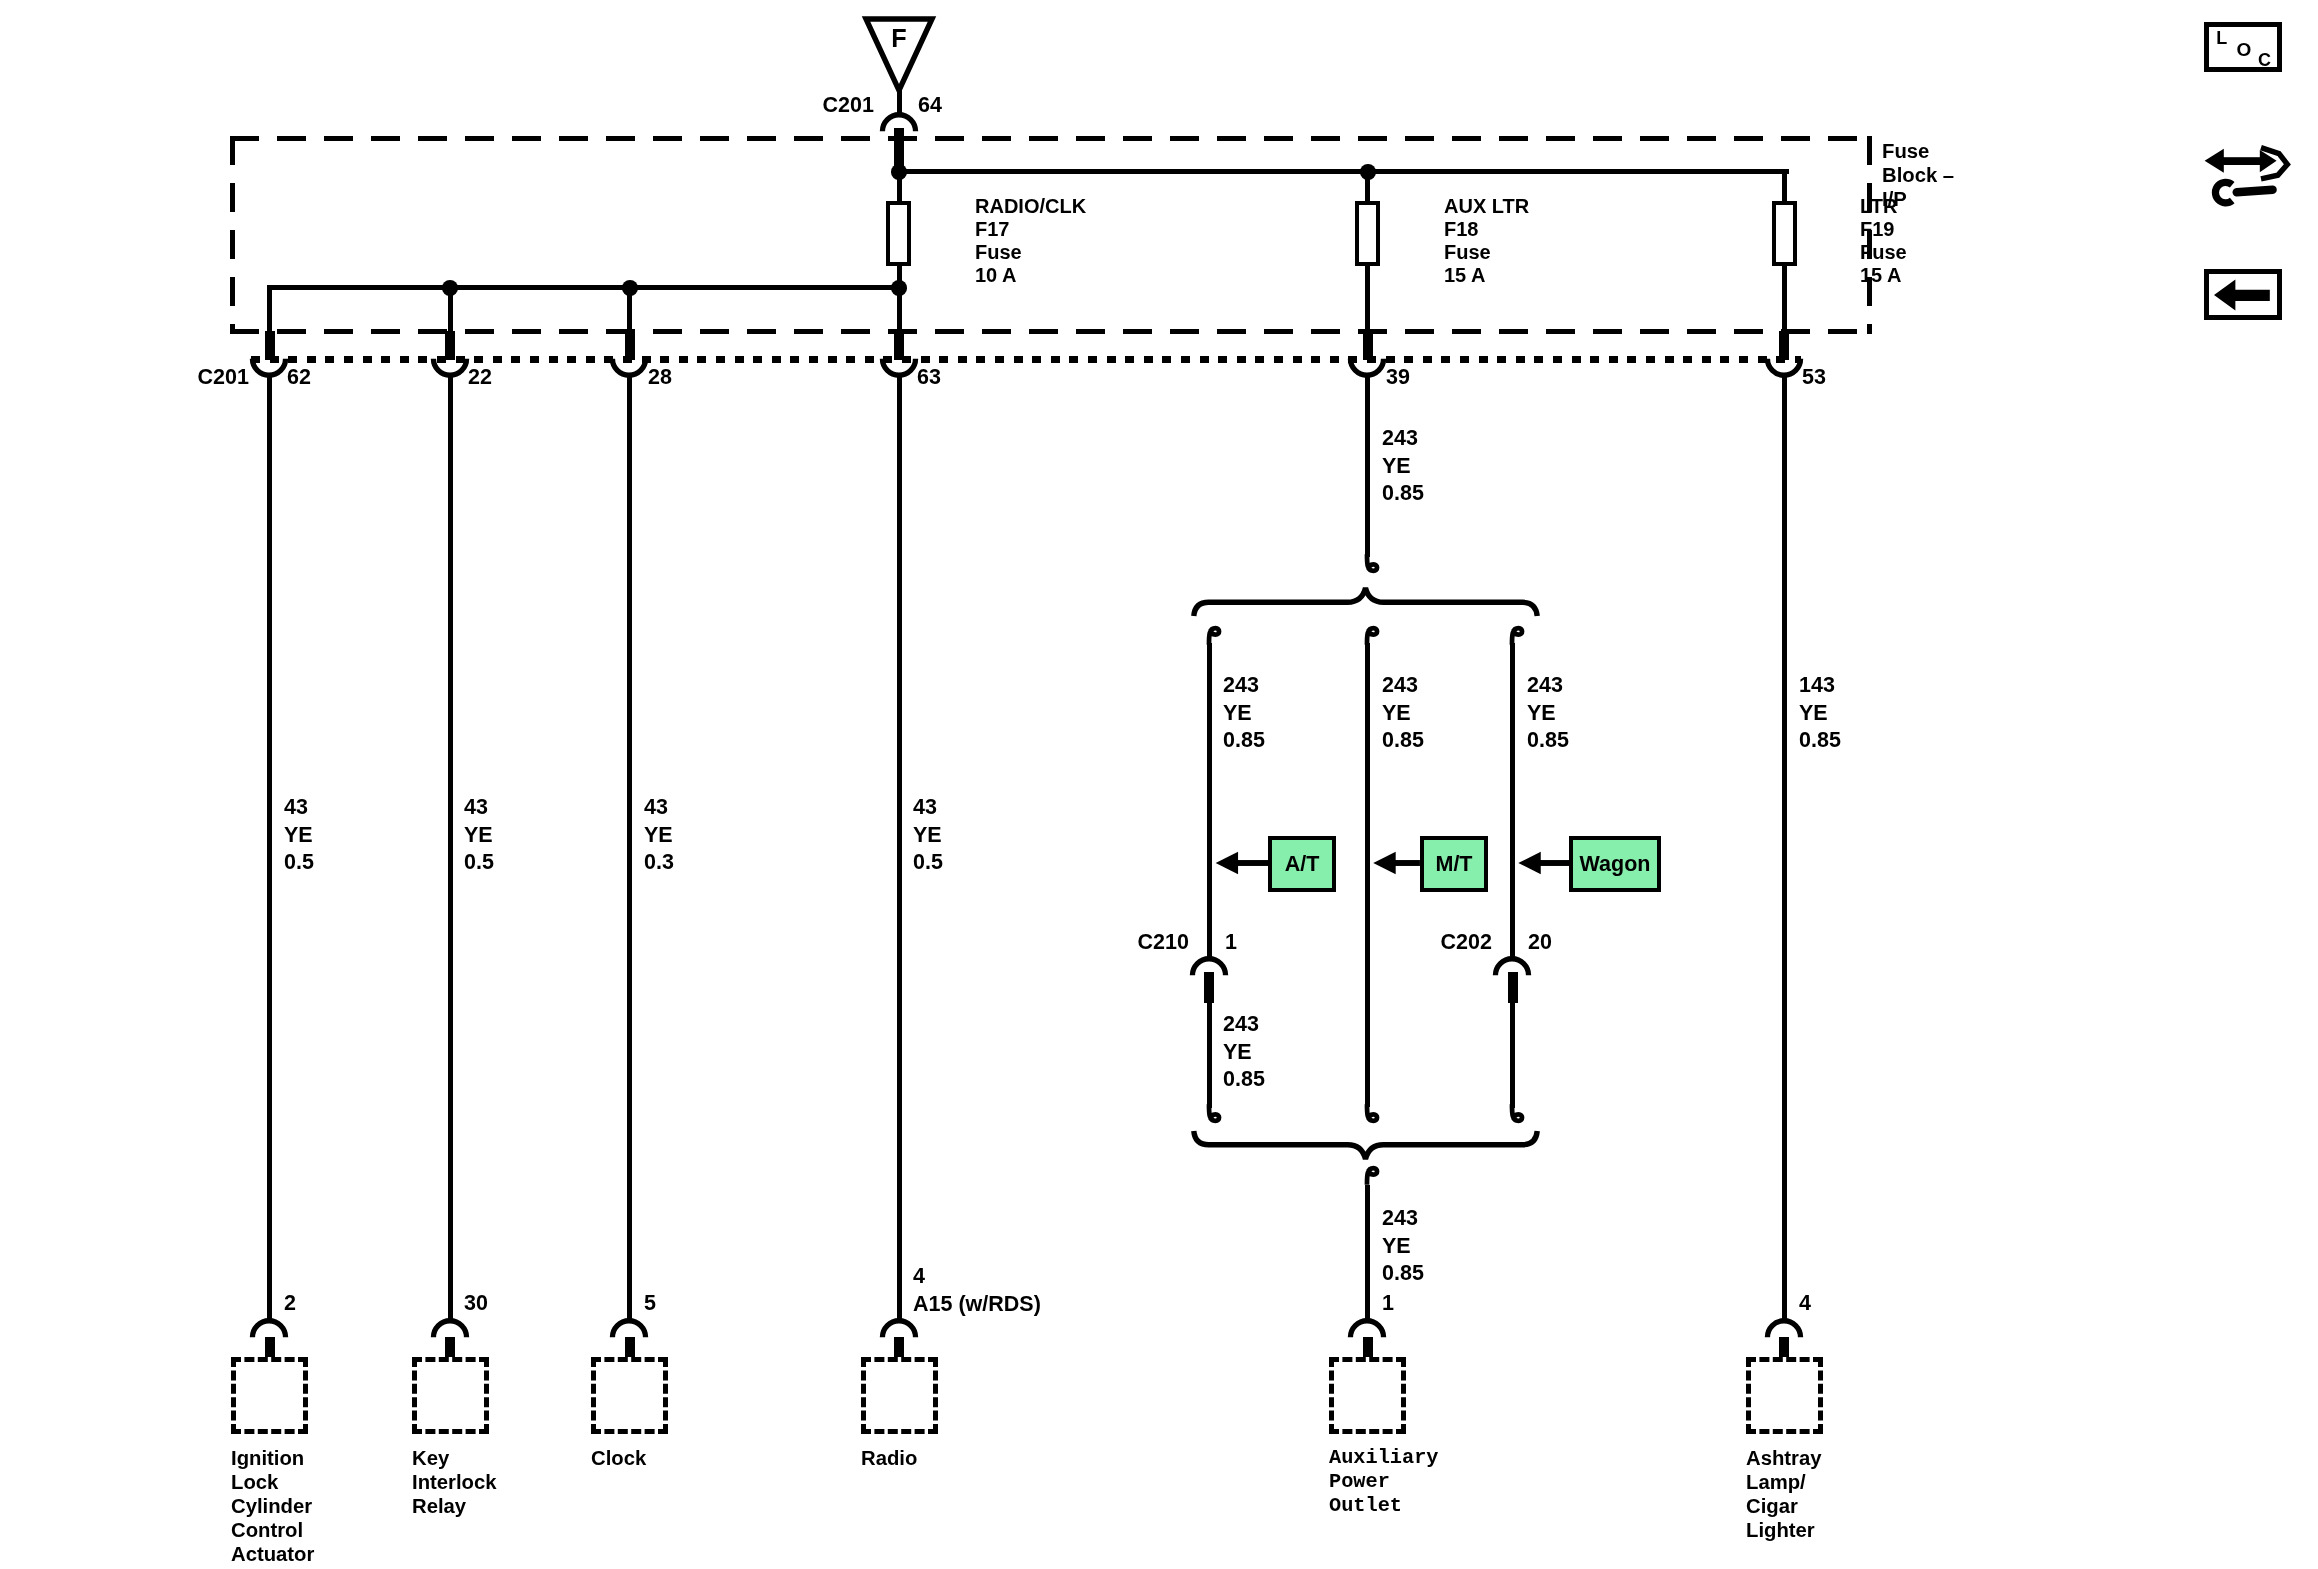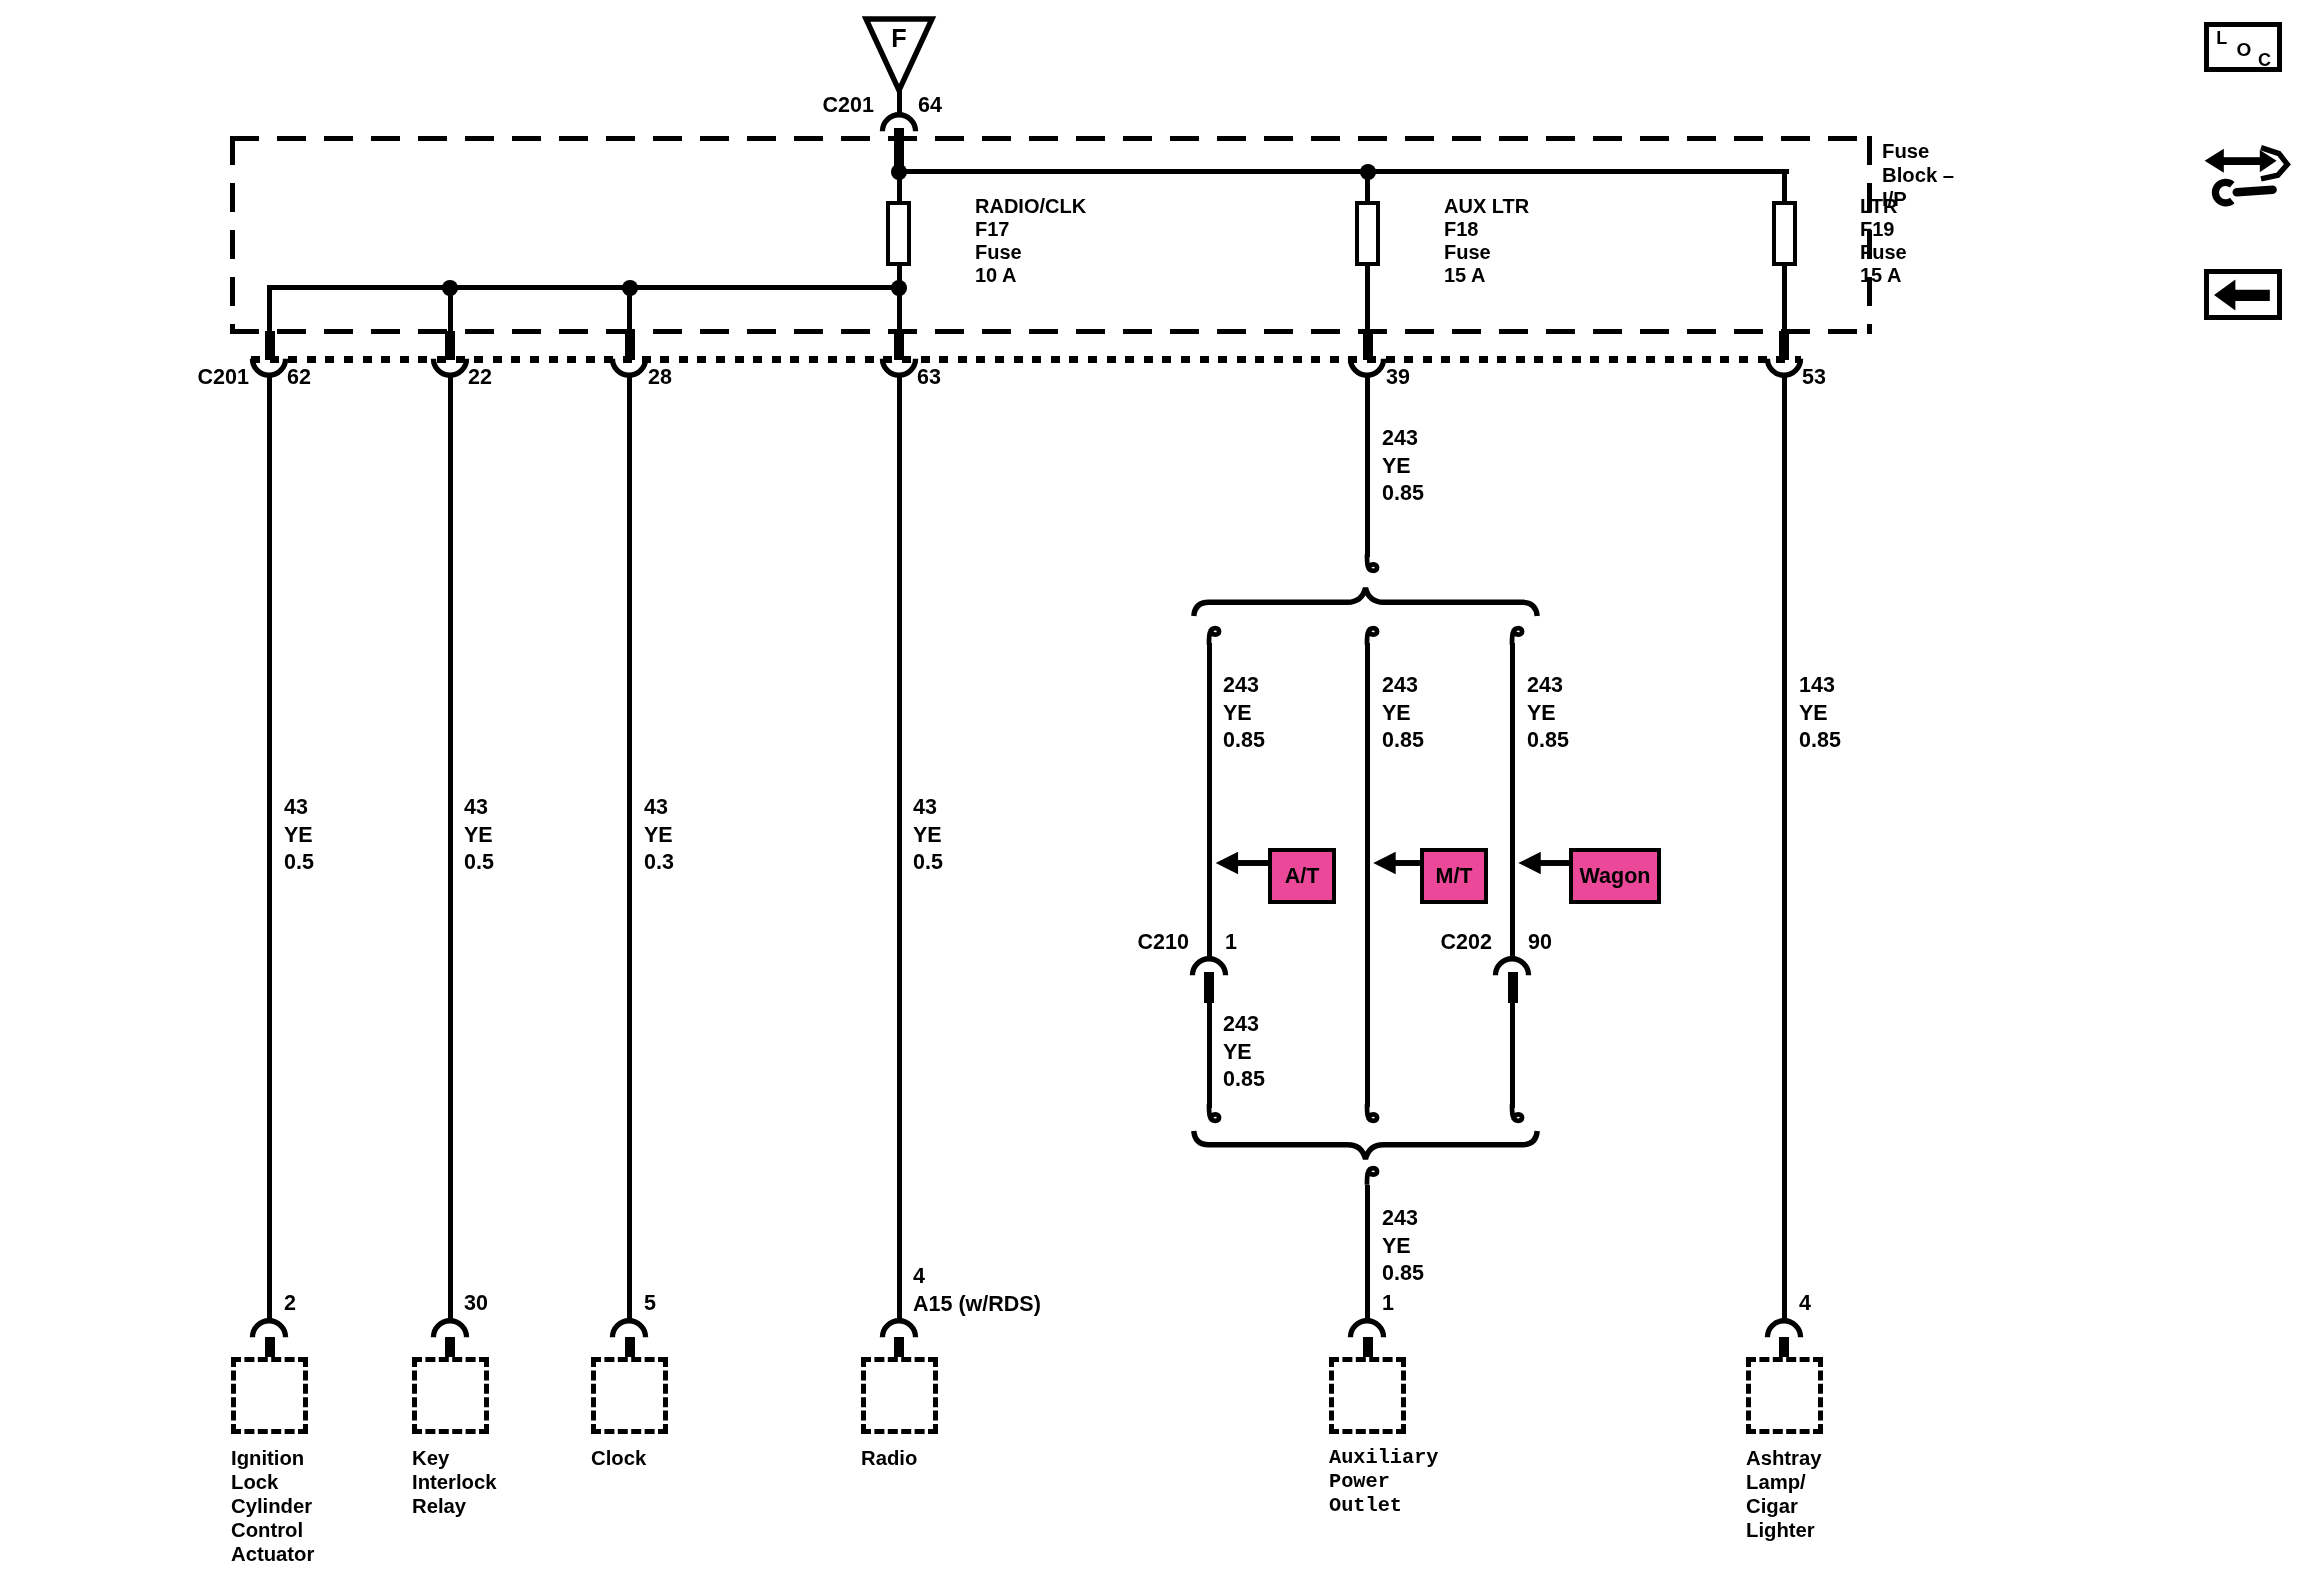--- a/index.html
+++ b/index.html
@@ -7,22 +7,22 @@
   .stage{position:relative;width:2319px;height:1569px;background:#fff;overflow:hidden;
          font-family:"Liberation Sans",sans-serif;color:#000;}
   .ln{position:absolute;background:#000;}
   .lbl{position:absolute;white-space:pre-line;font:700 21.5px/27.5px "Liberation Sans",sans-serif;color:#000;}
   .lbl.r{text-align:right;}
   .flbl{position:absolute;white-space:pre-line;font:700 20px/23px "Liberation Sans",sans-serif;color:#000;margin-left:48px;}
   .nlbl{position:absolute;white-space:pre-line;font:700 20.3px/24px "Liberation Sans",sans-serif;color:#000;}
   .dot{position:absolute;width:15.6px;height:15.6px;border-radius:50%;background:#000;}
   .fuse{position:absolute;width:25px;height:65px;border:4.8px solid #000;background:#fff;}
   .cbox{position:absolute;width:77px;height:77px;border:5.4px dashed #000;background:#fff;}
-  .optbox{position:absolute;height:56px;border:4.8px solid #000;background:#ec4899;display:flex;
-          align-items:center;justify-content:center;font:700 21.5px "Liberation Sans",sans-serif;margin-top:12px;}
+  .optbox{position:absolute;height:56px;border:4.8px solid #000;background:#86efac;display:flex;
+          align-items:center;justify-content:center;font:700 21.5px "Liberation Sans",sans-serif;}
   .dashH{position:absolute;height:5.4px;background:repeating-linear-gradient(90deg,#000 0 29px,transparent 29px 47px);}
   .dashV{position:absolute;width:5.4px;background:repeating-linear-gradient(180deg,#000 0 29px,transparent 29px 47px);}
   .dotsH{position:absolute;height:7.2px;background:repeating-linear-gradient(90deg,#000 0 9px,transparent 9px 18.6px);}
   svg.abs{position:absolute;overflow:visible;}
   .iconbox{position:absolute;width:78px;border:5.4px solid #000;background:#fff;}
 </style>
 </head>
 <body>
 
 <div class="stage">
@@ -201,21 +201,21 @@
     </div>
 
   <div class="lbl r" style="left:1099px;top:929px;width:90px;">C210</div>
   <div class="lbl" style="left:1225px;top:929px;">1</div>
   <svg class="abs" style="left:1190px;top:954px;" width="38" height="26" viewBox="0 0 64 44">
       <path d="M4 36 A28 28 0 0 1 60 36" fill="none" stroke="#000" stroke-width="9"></path>
     </svg>
   <div class="ln" style="left:1204px;top:972px;width:9.6px;height:31px;"></div>
 
   <div class="lbl r" style="left:1402px;top:929px;width:90px;">C202</div>
-  <div class="lbl" style="left:1528px;top:929px;">90</div>
+  <div class="lbl" style="left:1528px;top:929px;">20</div>
   <svg class="abs" style="left:1493px;top:954px;" width="38" height="26" viewBox="0 0 64 44">
       <path d="M4 36 A28 28 0 0 1 60 36" fill="none" stroke="#000" stroke-width="9"></path>
     </svg>
   <div class="ln" style="left:1508px;top:972px;width:9.6px;height:31px;"></div>
 
   <div class="lbl" style="left:1223px;top:1011px;">243
 YE
 0.85</div>
 
   <svg class="abs" style="left:1196px;top:1104px;" width="26" height="23" viewBox="0 0 44 38">

